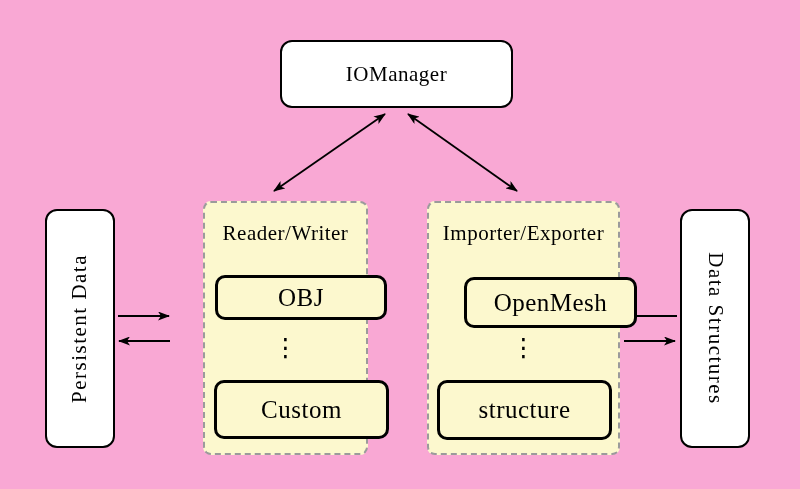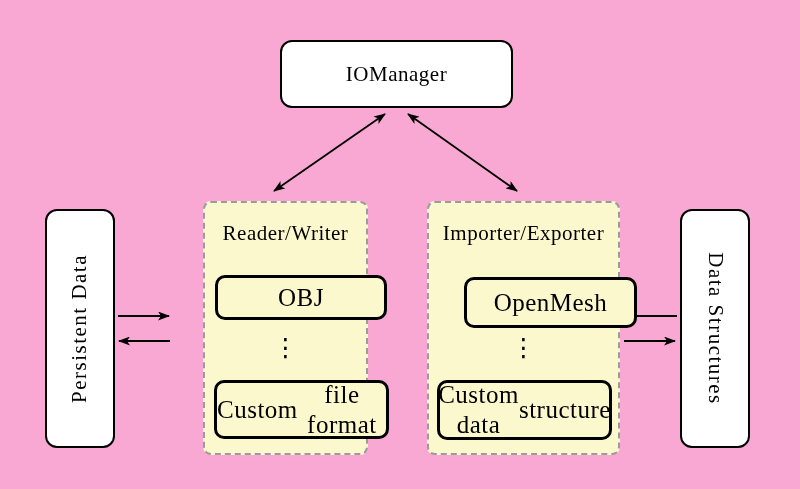--- a/index.html
+++ b/index.html
@@ -116,29 +116,27 @@
   </div>
 
   <div class="group group-rw">
     <div class="group-title">Reader/Writer</div>
     <div class="box inner obj-rw">
       <span>OBJ</span>
     </div>
     <div class="vdots">⋮</div>
     <div class="box inner custom-rw two-line">
       <span class="ln">Custom</span>
-      <span class="ln">file format</span>
     </div>
   </div>
 
   <div class="group group-ie">
     <div class="group-title">Importer/Exporter</div>
     <div class="box inner obj-ie">
       <span>OpenMesh</span>
     </div>
     <div class="vdots">⋮</div>
     <div class="box inner custom-ie two-line">
-      <span class="ln">Custom data</span>
       <span class="ln">structure</span>
     </div>
   </div>
 
 </div>
 
 </body></html>

